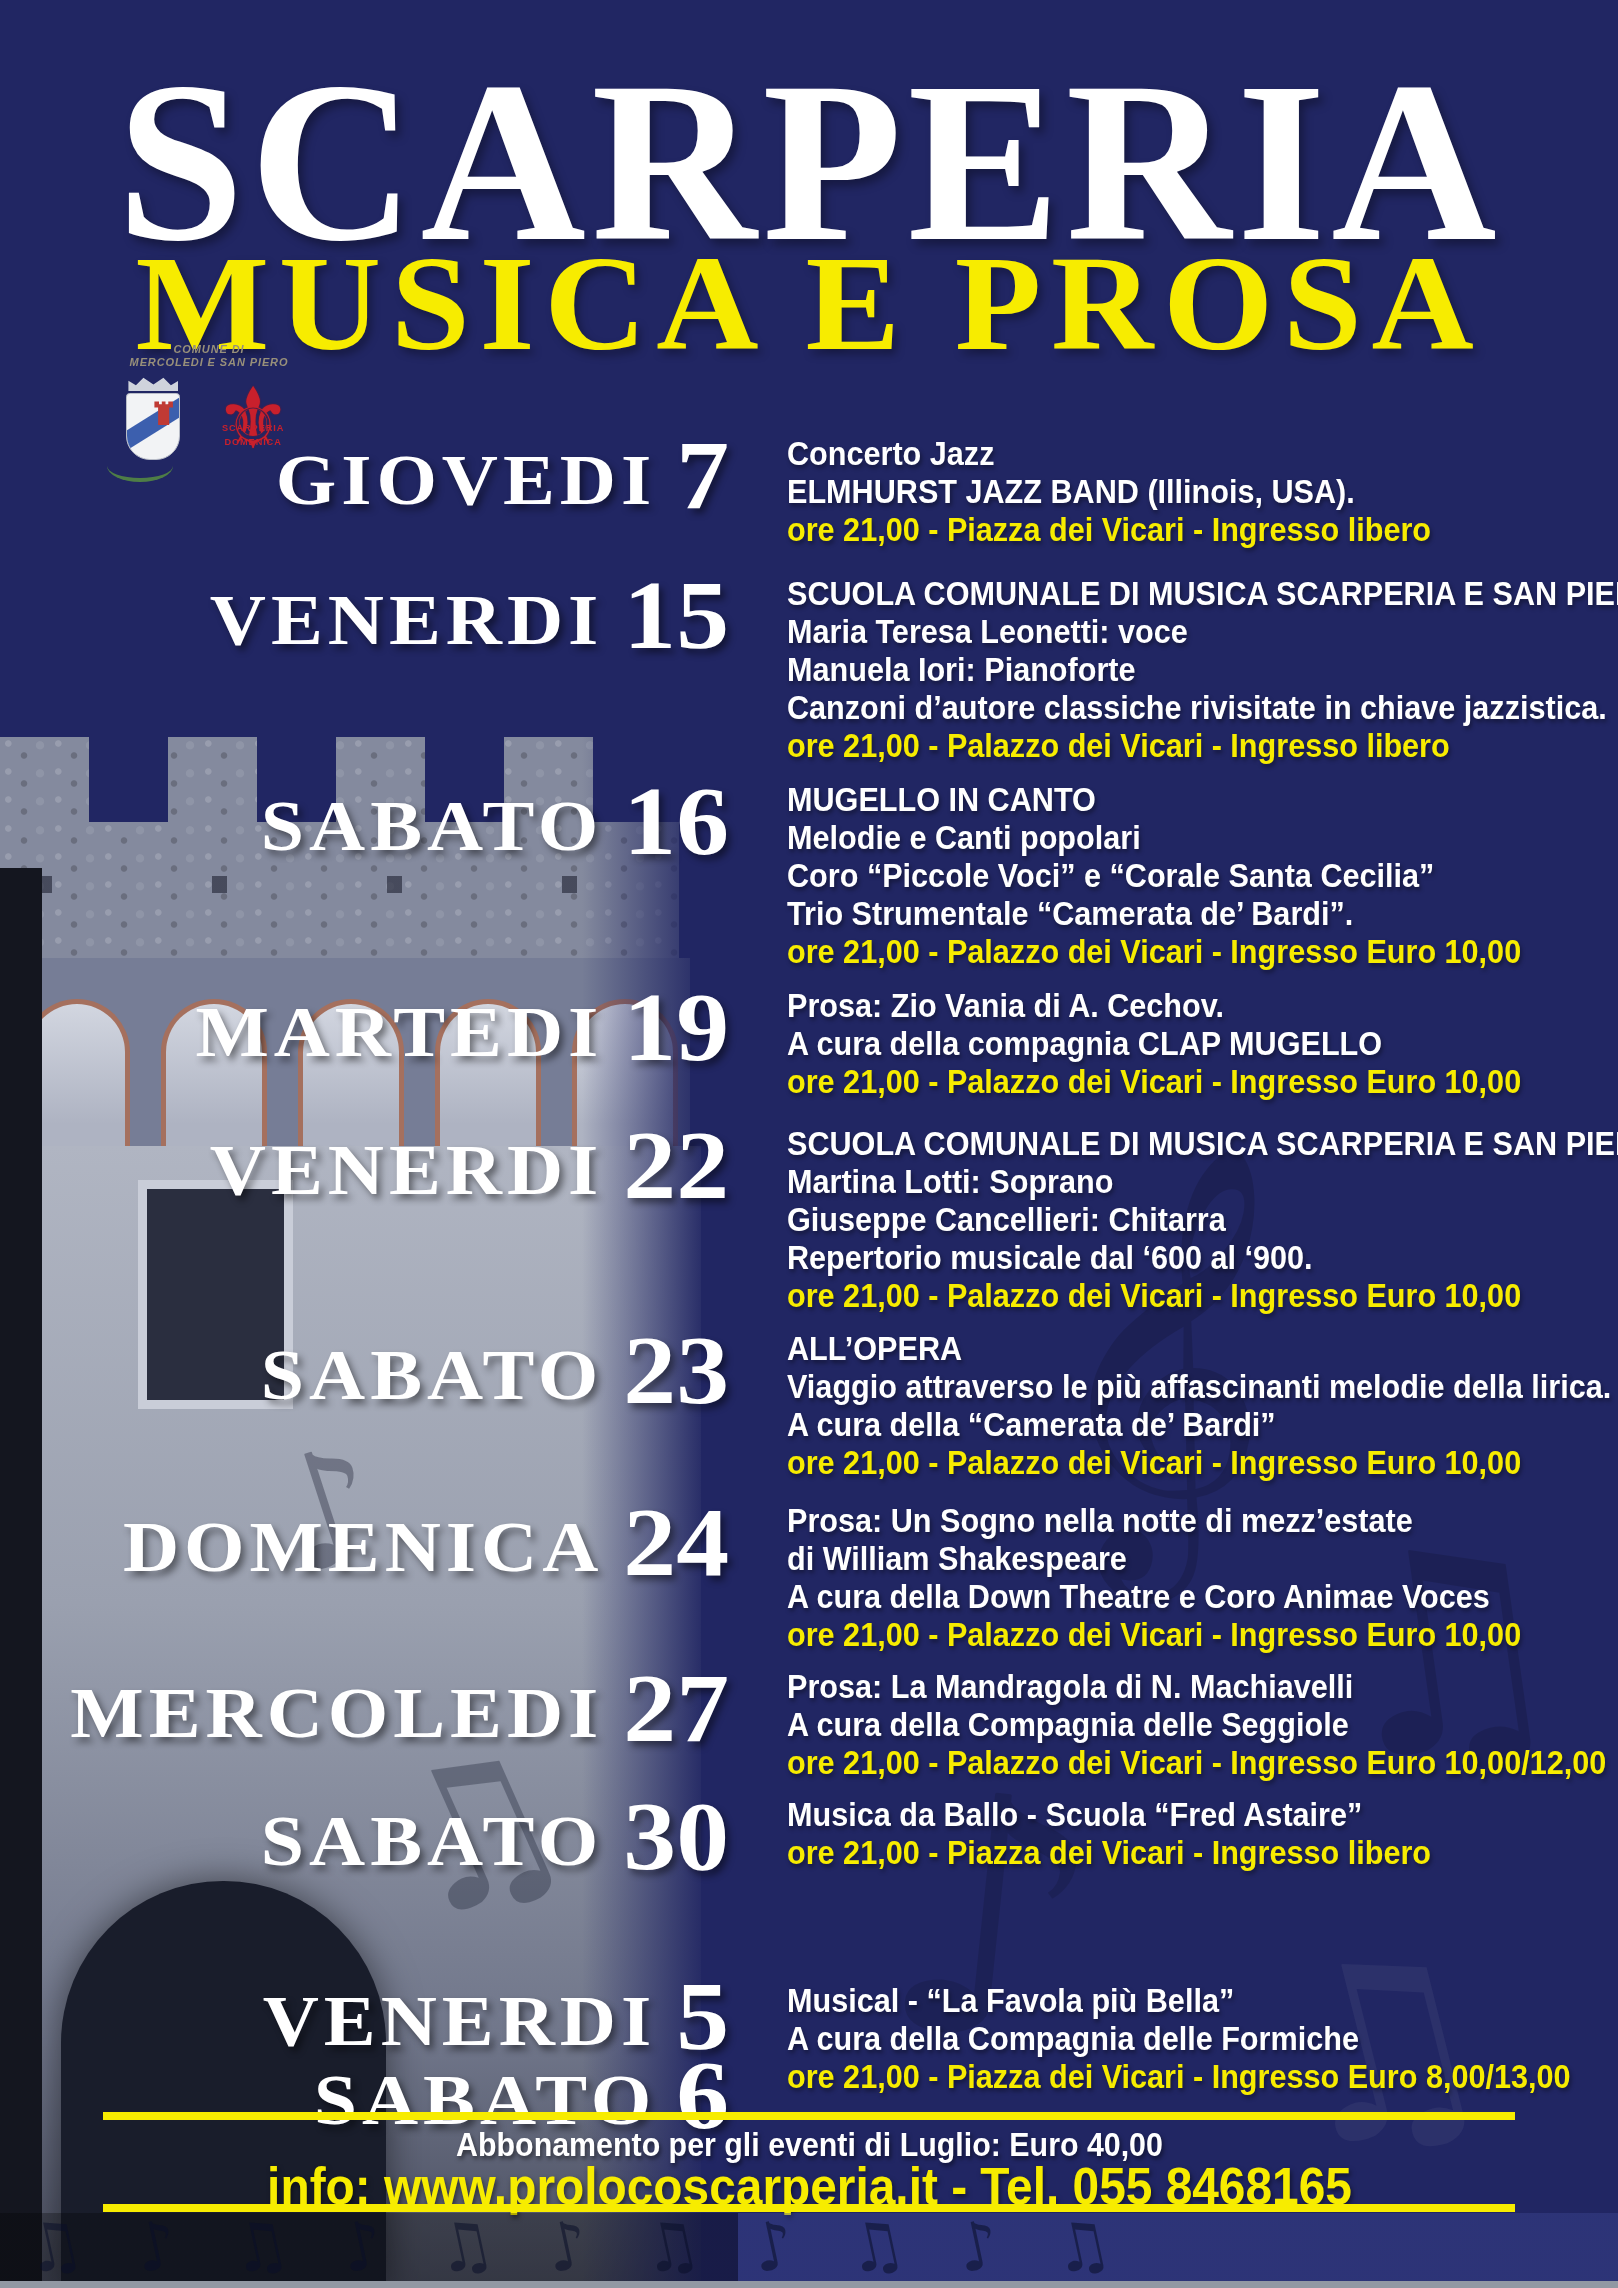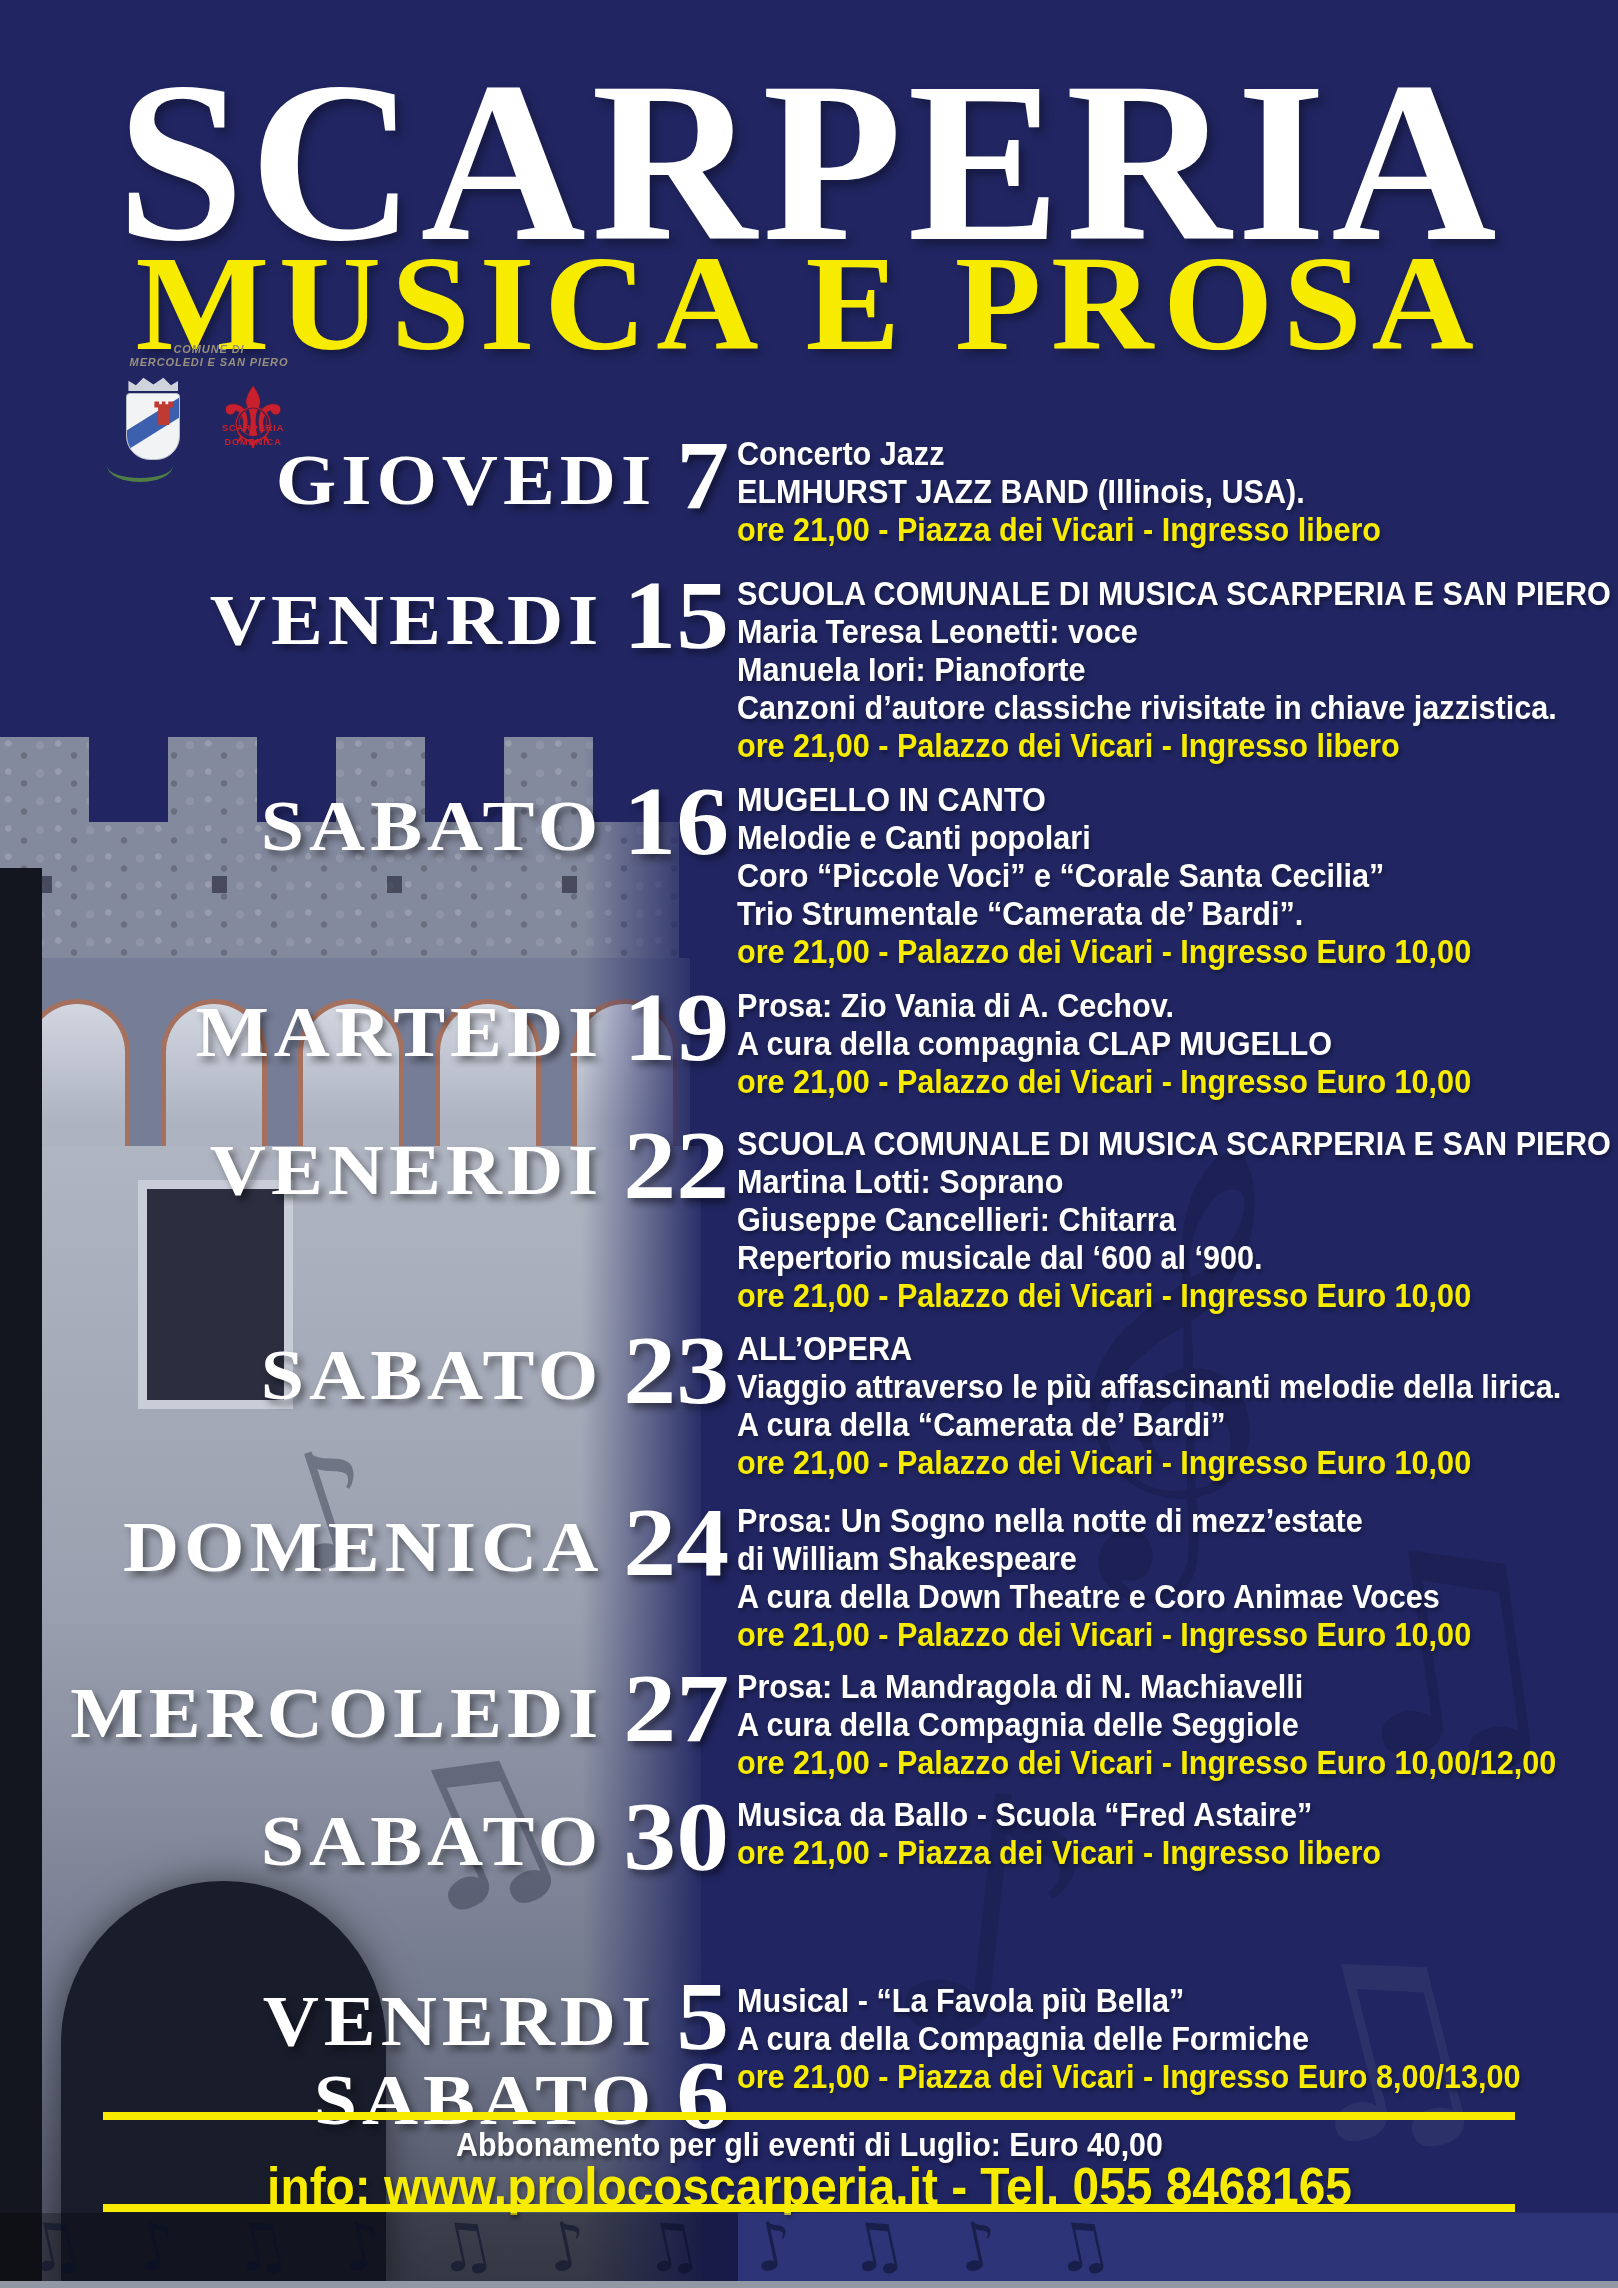--- a/index.html
+++ b/index.html
@@ -53,21 +53,21 @@
   
   .event{position:absolute;left:0;width:1619px;}
   .edate{
     position:absolute;left:0;top:3.7px;width:729px;text-align:right;
     font-family:"Liberation Serif",serif;font-weight:bold;color:#ffffff;
     font-size:72px;line-height:74px;letter-spacing:4.6px;
     transform:scaleX(1.08);transform-origin:right top;
     text-shadow:3.7px 4.6px 7.4px rgba(0,0,0,.45);white-space:nowrap;
   }
   .edate .num{font-size:1.36em;letter-spacing:0;margin-left:18.5px;vertical-align:-3.7px;}
-  .edesc{position:absolute;left:737px;top:0;width:831px;}
+  .edesc{position:absolute;left:787px;top:0;width:831px;}
   .dl{
     font-weight:bold;color:#ffffff;font-size:34px;line-height:38px;white-space:nowrap;
     transform:scaleX(.9);transform-origin:left top;
     text-shadow:1.8px 2.8px 4.6px rgba(0,0,0,.4);
   }
   .dl.info{color:#f7ec00;}
   
   .rule{position:absolute;left:103px;width:1412px;height:8.3px;background:#f7ec00;}
   .abbonamento{
     position:absolute;left:0;top:2126px;width:1619px;text-align:center;

